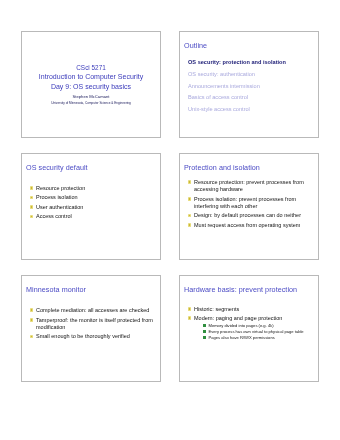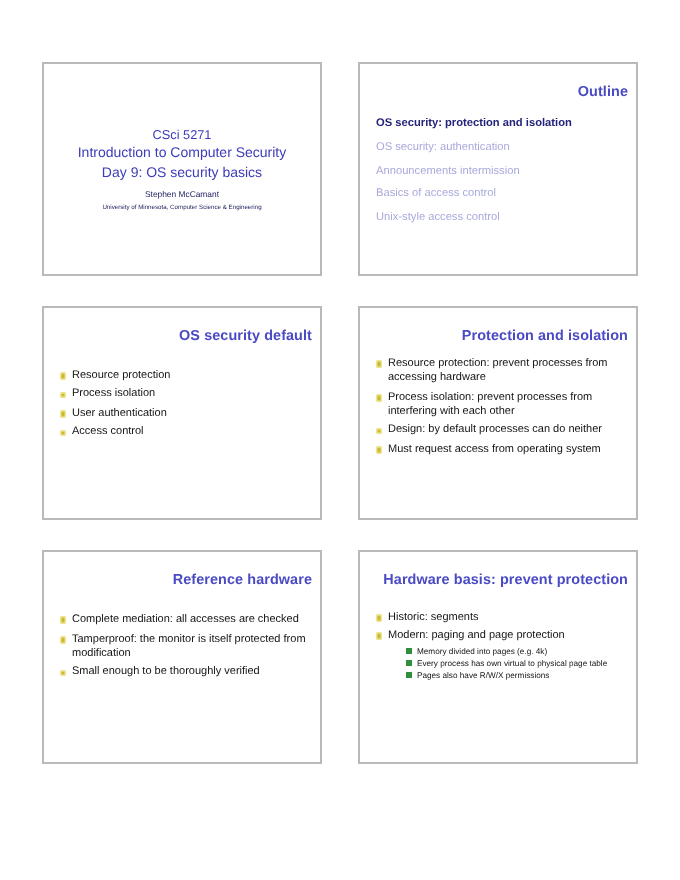--- a/index.html
+++ b/index.html
@@ -32,27 +32,26 @@
   .slide {
     width: 140px;
     height: 107px;
     background: #ffffff;
     border: 1px solid #b9b9b9;
     box-sizing: border-box;
     position: relative;
     overflow: hidden;
   }
   .slide-title {
-    text-align: right;
+    text-align: left;
     color: #4a4ac4;
     font-size: 7.2px;
     line-height: 1.1;
     margin: 10px 4px 0 4px;
     letter-spacing: 0.05px;
-    font-weight: bold;
   }
   .slide-body {
     margin: 7px 6px 0 7px;
   }
   
   .title-slide-inner {
     position: absolute;
     left: 0;
     right: 0;
     top: 50%;
@@ -204,21 +203,21 @@
         <ul class="bullets spaced">
           <li>Resource protection: prevent processes from accessing hardware</li>
           <li>Process isolation: prevent processes from interfering with each other</li>
           <li>Design: by default processes can do neither</li>
           <li>Must request access from operating system</li>
         </ul>
       </div>
     </div>
 
     <div class="slide">
-      <div class="slide-title">Reference hardware</div>
+      <div class="slide-title">Minnesota monitor</div>
       <div class="slide-body refmon-body">
         <ul class="bullets spaced">
           <li>Complete mediation: all accesses are checked</li>
           <li>Tamperproof: the monitor is itself protected from modification</li>
           <li>Small enough to be thoroughly verified</li>
         </ul>
       </div>
     </div>
 
     <div class="slide">

